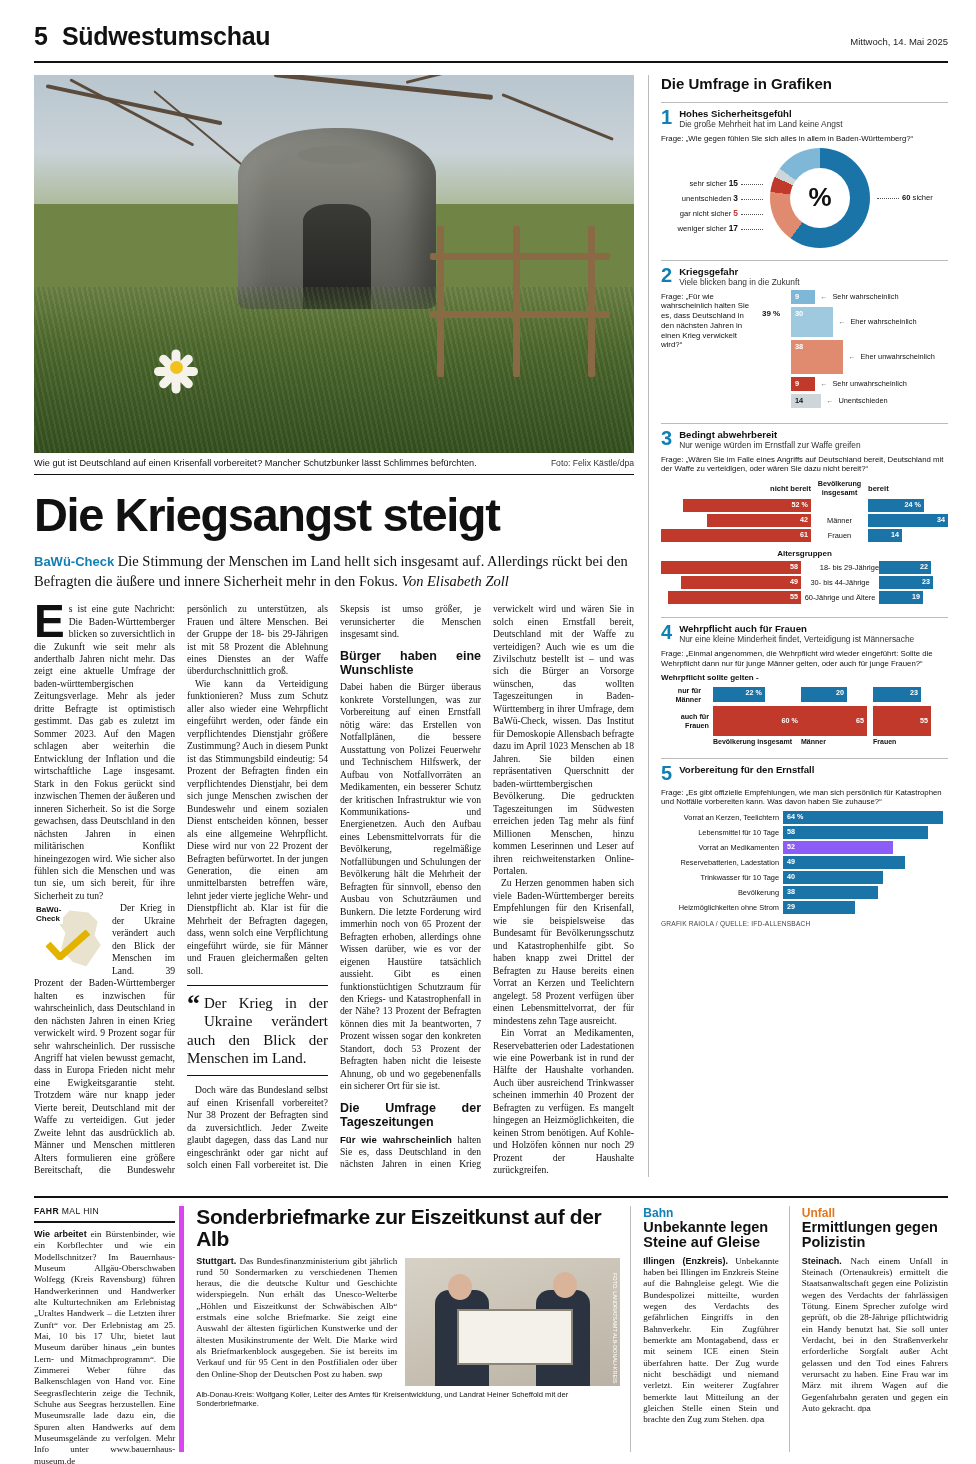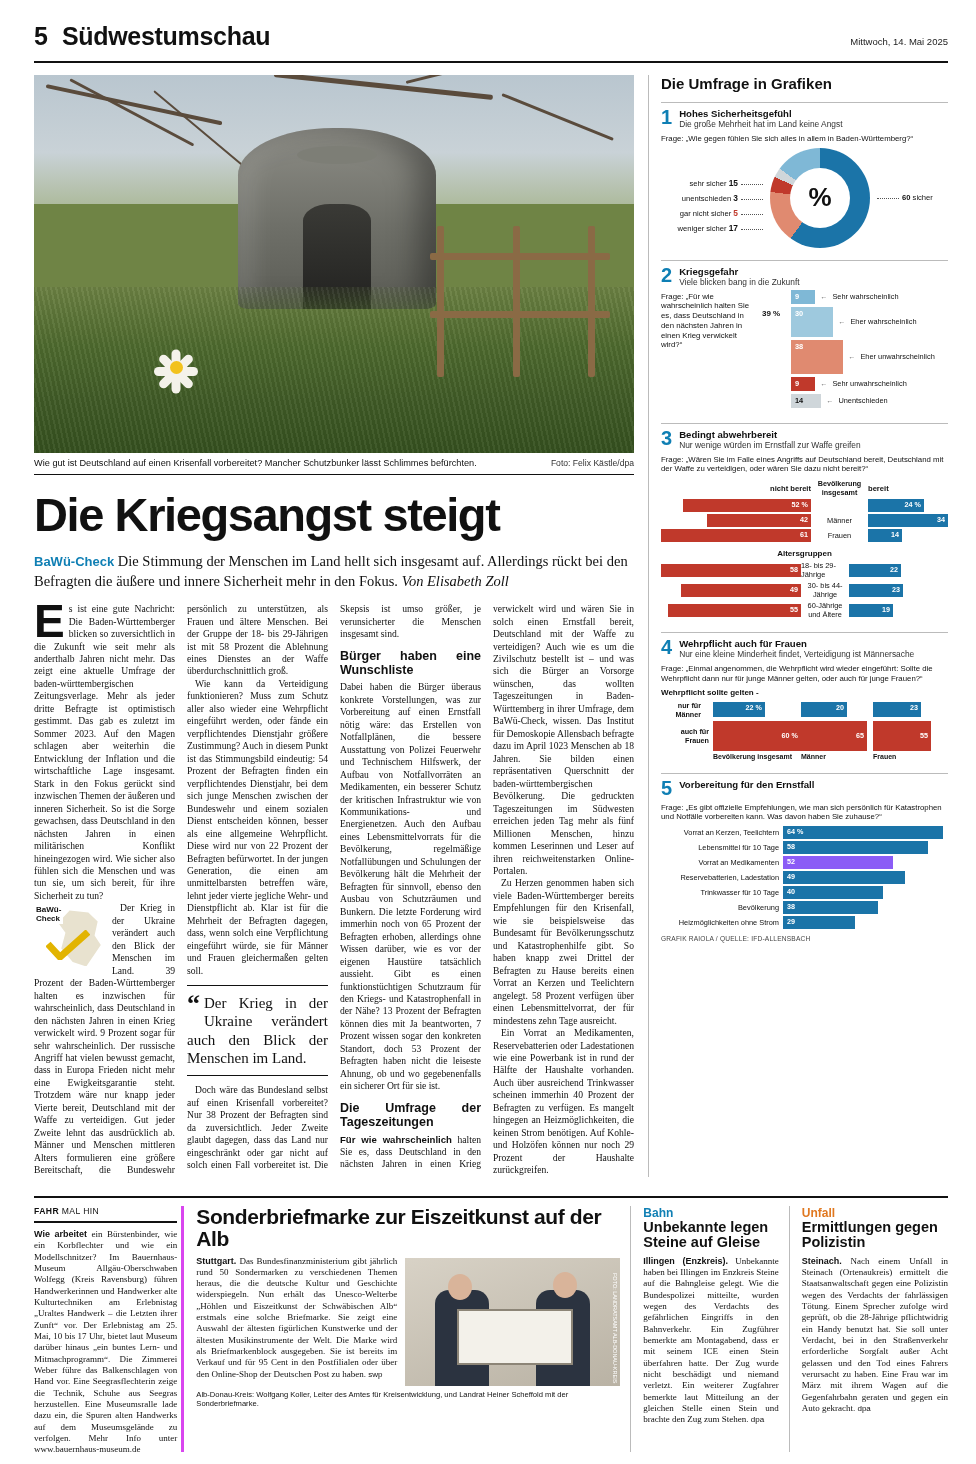--- a/index.html
+++ b/index.html
@@ -154,21 +154,21 @@
   .colhead { font-family:"Liberation Sans", sans-serif; font-weight:700; font-size:7.6px; text-align:center;}
   .src { font-family:"Liberation Sans", sans-serif; font-size:6.6px; color:#444; margin-top:6px; letter-spacing:.2px;}
 
   
   .bottom {
     position:absolute; left:34px; right:28px; bottom:12px; top:1196px;
     border-top: 2px solid #111; padding-top: 8px;
     display:flex; gap: 12px;
   }
   .b-col { }
-  .b1 { width: 152px; border-right:3px solid #d946ef; padding-right:4px;}
+  .b1 { width: 152px; border-right:5px solid #d946ef; padding-right:4px;}
   .b2 { width: 440px; border-right:1px solid #bbb; padding-right:10px;}
   .b3 { width: 148px; border-right:1px solid #bbb; padding-right:10px;}
   .b4 { width: 148px; }
   .b-kicker { font-family:"Liberation Sans", sans-serif; font-weight:700; font-size:8.6px; letter-spacing:.4px; }
   .b-kicker span { font-weight:400; }
   .b-rule { border-top:2px solid #111; margin: 5px 0 6px 0;}
   .b-head-blue { font-family:"Liberation Sans", sans-serif; font-weight:700; font-size:12px; color:#0f7fb4;}
   .b-head-orange { font-family:"Liberation Sans", sans-serif; font-weight:700; font-size:12px; color:#e07820;}
   .b-title { font-family:"Liberation Sans", sans-serif; font-weight:700; font-size:14.5px; line-height:1.06; margin-bottom:5px;}
   .b-title.big { font-size: 21px; letter-spacing:-.4px;}
@@ -420,21 +420,21 @@
 
         <div class="grp-title" style="text-align:center">Altersgruppen</div>
         <table class="tbl">
           <tbody>
               <tr>
             <td style="width:130px">
                   <div class="bar" style="width:140px;background:#c0392b;margin-left:auto">
                     <span>58</span>
                   </div>
                 </td>
-            <td style="width:48px;text-align:left;">18- bis 29-Jährige</td>
+            <td style="width:78px;text-align:right;">18- bis 29-Jährige</td>
             <td>
                   <div class="bar" style="width:52px;background:#1b74a8">
                     <span>22</span>
                   </div>
                 </td>
           </tr>
           <tr>
             <td>
                   <div class="bar" style="width:120px;background:#c0392b;margin-left:auto">
                     <span>49</span>

